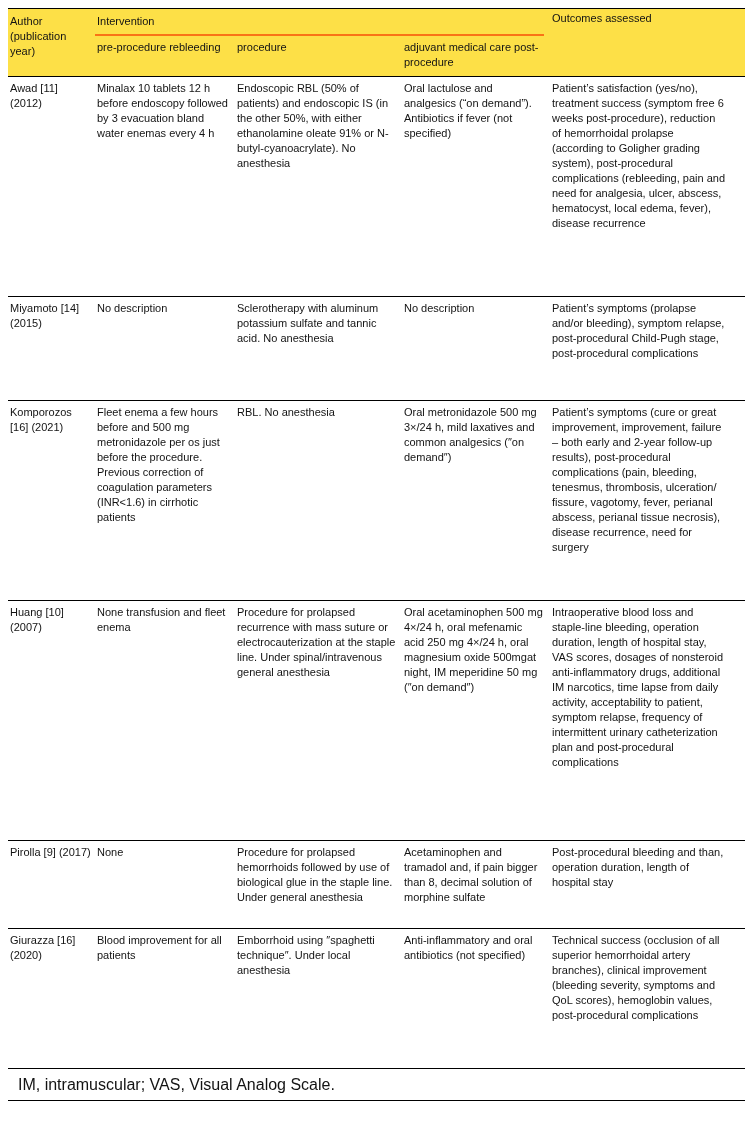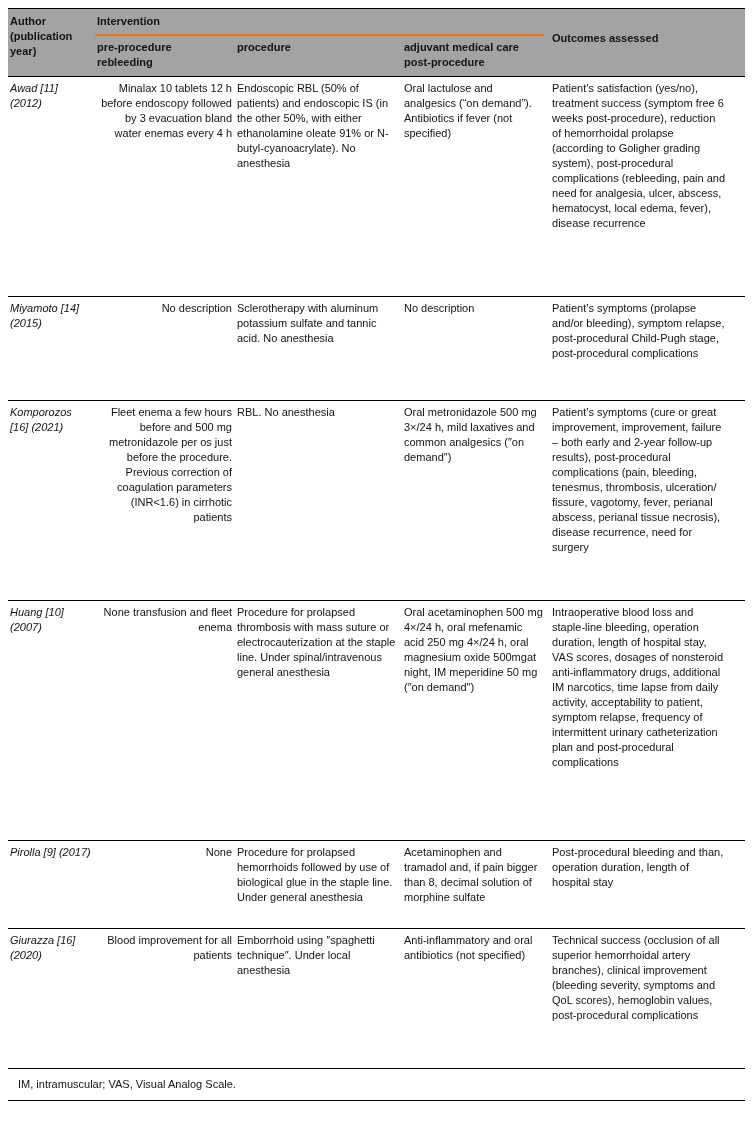--- a/index.html
+++ b/index.html
@@ -26,54 +26,54 @@
     line-height: 15px;
     border-top: 1.5px solid #000;
   }
   col.c-author   { width: 87px; }
   col.c-pre      { width: 140px; }
   col.c-proc     { width: 167px; }
   col.c-adj      { width: 148px; }
   col.c-out      { width: 195px; }
 
   thead th {
-    background: #a3a3a3;
-    font-weight: bold;
+    background: #fde047;
+    font-weight: normal;
     text-align: left;
     vertical-align: top;
     padding: 0;
   }
   thead { border-bottom: 1.5px solid #000; }
 
   th.h-author { padding: 5px 4px 4px 2px; }
-  th.h-outcomes { padding: 22px 14px 4px 2px; }
+  th.h-outcomes { padding: 2px 14px 4px 2px; }
   th.h-intervention { padding: 0; }
   .int-label {
     padding: 5px 0 5px 2px;
     margin-right: 6px;
     border-bottom: 2px solid #f97316;
   }
   th.h-sub { padding: 4px 8px 6px 2px; }
 
   tbody tr { border-bottom: 1px solid #000; }
   tbody tr.last-row { border-bottom: 1.5px solid #000; }
   tbody td {
     vertical-align: top;
     padding: 4px 6px 4px 2px;
   }
-  td.cell-author   { padding-right: 3px; font-style: italic; }
-  td.cell-pre      { padding-right: 3px; text-align: right; }
+  td.cell-author   { padding-right: 3px; }
+  td.cell-pre      { padding-right: 3px; }
   td.cell-proc     { padding-right: 2px; }
   td.cell-adj      { padding-right: 5px; }
   td.cell-out      { padding-right: 18px; }
 
   tfoot td {
     padding: 8px 4px 8px 10px;
     border-bottom: 1.5px solid #000;
-    font-size: 11px;
+    font-size: 16px;
   }
 </style>
 </head>
 <body>
 
 <div class="page">
   <table class="review-table">
     <colgroup>
       <col class="c-author">
         <col class="c-pre">
@@ -113,21 +113,21 @@
       <tr style="height:200px;">
         <td class="cell-author">Komporozos [16] (2021)</td>
         <td class="cell-pre">Fleet enema a few hours before and 500 mg metronidazole per os just before the procedure. Previous correction of coagulation parameters (INR&lt;1.6) in cirrhotic patients</td>
         <td class="cell-proc">RBL. No anesthesia</td>
         <td class="cell-adj">Oral metronidazole 500 mg 3×/24 h, mild laxatives and common analgesics (″on demand″)</td>
         <td class="cell-out">Patient’s symptoms (cure or great improvement, improvement, failure – both early and 2-year follow-up results), post-procedural complications (pain, bleeding, tenesmus, thrombosis, ulceration/ fissure, vagotomy, fever, perianal abscess, perianal tissue necrosis), disease recurrence, need for surgery</td>
       </tr>
       <tr style="height:240px;">
         <td class="cell-author">Huang [10] (2007)</td>
         <td class="cell-pre">None transfusion and fleet enema</td>
-        <td class="cell-proc">Procedure for prolapsed thrombosis with mass suture or electrocauterization at the staple line. Under spinal/intravenous general anesthesia</td>
+        <td class="cell-proc">Procedure for prolapsed recurrence with mass suture or electrocauterization at the staple line. Under spinal/intravenous general anesthesia</td>
         <td class="cell-adj">Oral acetaminophen 500 mg 4×/24 h, oral mefenamic acid 250 mg 4×/24 h, oral magnesium oxide 500mgat night, IM meperidine 50 mg (″on demand″)</td>
         <td class="cell-out">Intraoperative blood loss and staple-line bleeding, operation duration, length of hospital stay, VAS scores, dosages of nonsteroid anti-inflammatory drugs, additional IM narcotics, time lapse from daily activity, acceptability to patient, symptom relapse, frequency of intermittent urinary catheterization plan and post-procedural complications</td>
       </tr>
       <tr style="height:88px;">
         <td class="cell-author">Pirolla [9] (2017)</td>
         <td class="cell-pre">None</td>
         <td class="cell-proc">Procedure for prolapsed hemorrhoids followed by use of biological glue in the staple line. Under general anesthesia</td>
         <td class="cell-adj">Acetaminophen and tramadol and, if pain bigger than 8, decimal solution of morphine sulfate</td>
         <td class="cell-out">Post-procedural bleeding and than, operation duration, length of hospital stay</td>
       </tr>

